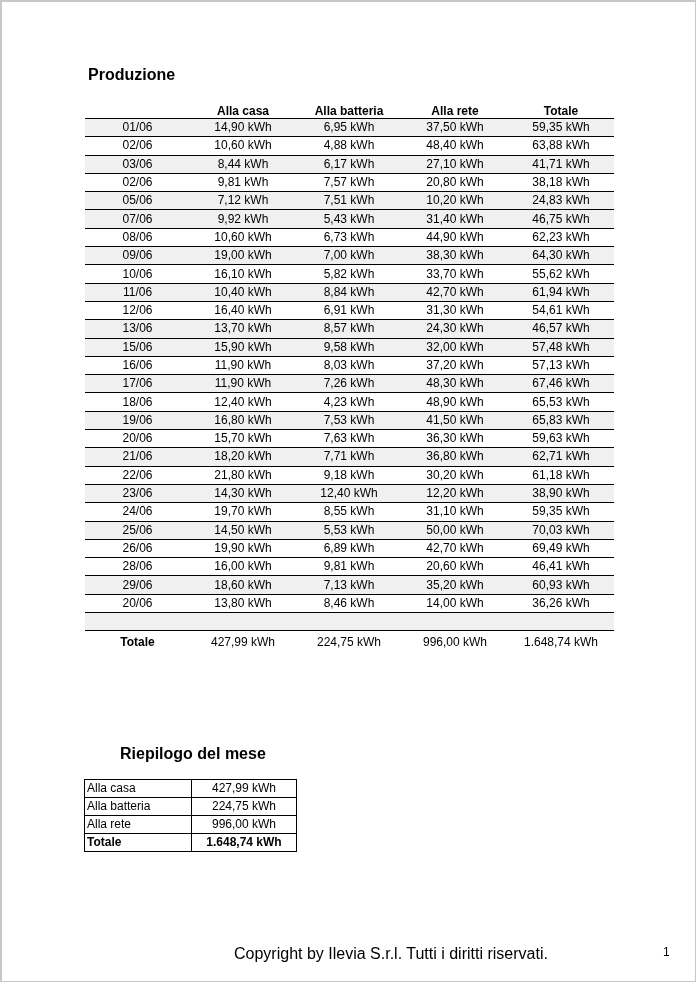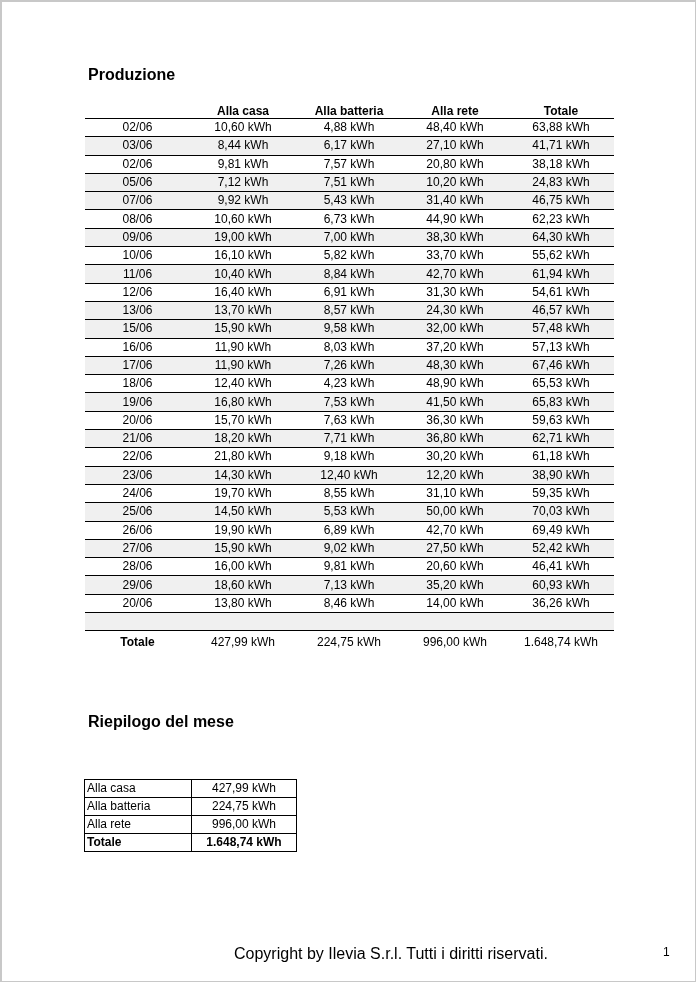--- a/index.html
+++ b/index.html
@@ -9,21 +9,21 @@
   }
   .page {
     position: absolute; left: 0; top: 0; width: 696px; height: 982px;
     border-left: 2px solid #c8c8c8; border-top: 2px solid #c8c8c8; border-right: 1px solid #c8c8c8; border-bottom: 1px solid #c8c8c8;
     box-sizing: border-box;
   }
   .section-title {
     position: absolute; left: 88px; font-size: 16px; font-weight: bold;
   }
   #title-prod { top: 66px; }
-  #title-riep { top: 713px; }
+  #title-riep { top: 745px; margin-left: 32px; }
 
   table.prod {
     position: absolute; left: 85px; top: 100px; width: 529px;
     border-collapse: collapse; font-size: 12px;
   }
   table.prod th {
     font-weight: bold; height: 18px; padding: 0; text-align: center; vertical-align: bottom;
     border-bottom: 1px solid #000;
   }
   table.prod td {
@@ -76,20 +76,27 @@
   <thead>
     <tr>
       <th></th>
       <th>Alla casa</th>
       <th>Alla batteria</th>
       <th>Alla rete</th>
       <th>Totale</th>
     </tr>
   </thead>
   <tbody id="prod-body">
+      <tr class="odd">
+        <td>01/06</td>
+        <td>14,90 kWh</td>
+        <td>6,95 kWh</td>
+        <td>37,50 kWh</td>
+        <td>59,35 kWh</td>
+      </tr>
       <tr class="even">
         <td>02/06</td>
         <td>10,60 kWh</td>
         <td>4,88 kWh</td>
         <td>48,40 kWh</td>
         <td>63,88 kWh</td>
       </tr>
       <tr class="odd">
         <td>03/06</td>
         <td>8,44 kWh</td>
@@ -236,27 +243,20 @@
         <td>5,53 kWh</td>
         <td>50,00 kWh</td>
         <td>70,03 kWh</td>
       </tr>
       <tr class="even">
         <td>26/06</td>
         <td>19,90 kWh</td>
         <td>6,89 kWh</td>
         <td>42,70 kWh</td>
         <td>69,49 kWh</td>
-      </tr>
-      <tr class="odd">
-        <td>27/06</td>
-        <td>15,90 kWh</td>
-        <td>9,02 kWh</td>
-        <td>27,50 kWh</td>
-        <td>52,42 kWh</td>
       </tr>
       <tr class="even">
         <td>28/06</td>
         <td>16,00 kWh</td>
         <td>9,81 kWh</td>
         <td>20,60 kWh</td>
         <td>46,41 kWh</td>
       </tr>
       <tr class="odd">
         <td>29/06</td>

